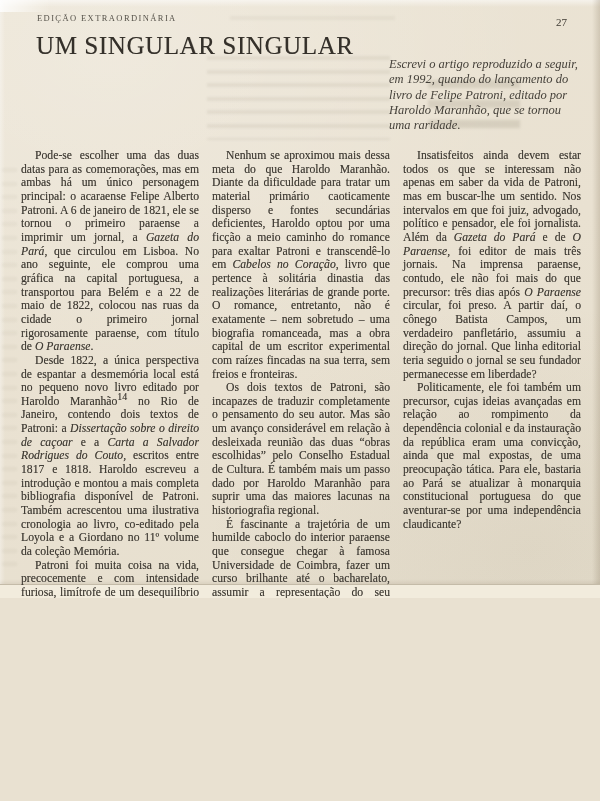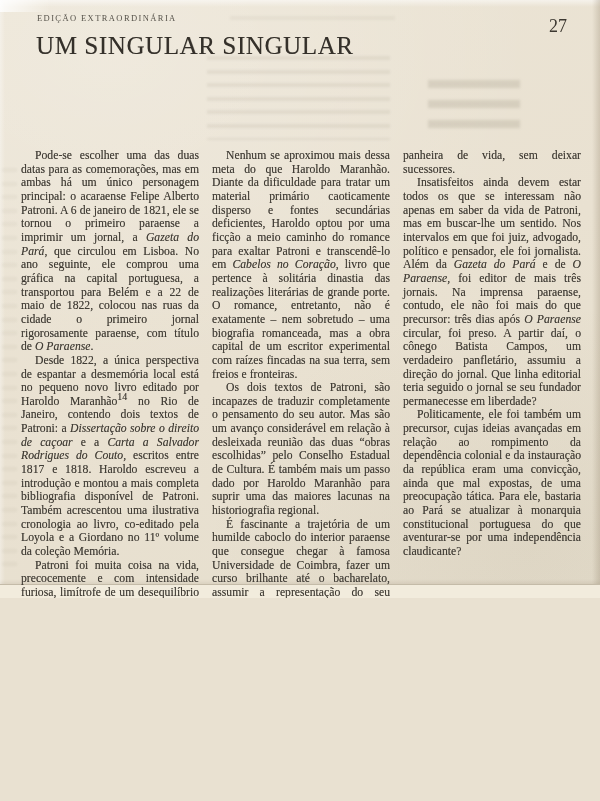--- a/index.html
+++ b/index.html
@@ -21,21 +21,21 @@
                  background:linear-gradient(90deg, rgba(255,255,255,.35), rgba(255,255,255,0)); }
   .edge-right  { position:absolute; right:0; top:0; width:8px; height:100%;
                  background:linear-gradient(270deg, rgba(140,125,100,.28), rgba(140,125,100,0)); }
   .edge-bottom { position:absolute; left:0; bottom:0; width:100%; height:13px;
                  background:#f2ecdd; border-top:1px solid rgba(150,138,115,.5);
                  box-shadow:0 -2px 3px rgba(120,105,80,.12); }
 
   
   .edition { position:absolute; left:37px; top:13px; font-size:8.5px;
              letter-spacing:1.4px; color:#56524a; }
-  .pagenum { position:absolute; right:33px; top:16px; font-size:18px; color:#3c3831; }
+  .pagenum { position:absolute; right:33px; top:16px; font-size:11px; color:#3c3831; }
   .title   { position:absolute; left:36px; top:32px; margin:0; font-weight:400;
              font-size:25px; letter-spacing:.6px; color:#34302a;
              text-shadow:.3px .3px .4px rgba(58,53,44,.45); }
   .intro   { position:absolute; left:389px; top:57px; width:194px;
              font-style:italic; font-size:12.5px; line-height:15.3px; color:#45413a; }
 
   
   .columns { position:absolute; left:21px; top:149px; display:flex; gap:13px; }
   .col     { width:178px; font-size:11.7px; line-height:13.65px; text-align:justify;
              color:#403c35; text-shadow:0 0 .3px rgba(64,60,53,.55); }
@@ -72,32 +72,32 @@
   <div class="ghost" id="g-intro-right"></div>
   <div class="ghost" id="g-left-margin"></div>
   <div class="ghost" id="g-bottom-right"></div>
 
   <div class="edition">EDIÇÃO EXTRAORDINÁRIA</div>
 
   <div class="pagenum">27</div>
 
   <h1 class="title">UM SINGULAR SINGULAR</h1>
 
+  <div class="intro">Escrevi o artigo reproduzido a seguir, em 1992, quando do lançamento do livro de Felipe Patroni, editado por Haroldo Maranhão, que se tornou uma raridade.</div>
 
   <div class="columns">
     <div class="col">
         <p class="indent"><span>Pode-se escolher uma das duas datas para as comemorações, mas em ambas há um único personagem principal: o acaraense Felipe Alberto Patroni. A 6 de janeiro de 1821, ele se tornou o primeiro paraense a imprimir um jornal, a </span><span class="it">Gazeta do Pará</span><span>, que circulou em Lisboa. No ano seguinte, ele comprou uma gráfica na capital portuguesa, a transportou para Belém e a 22 de maio de 1822, colocou nas ruas da cidade o primeiro jornal rigorosamente paraense, com título de </span><span class="it">O Paraense</span><span>.</span></p>
         <p class="indent"><span>Desde 1822, a única perspectiva de espantar a desmemória local está no pequeno novo livro editado por Haroldo Maranhão</span><sup>14</sup><span> no Rio de Janeiro, contendo dois textos de Patroni: a </span><span class="it">Dissertação sobre o direito de caçoar</span><span> e a </span><span class="it">Carta a Salvador Rodrigues do Couto</span><span>, escritos entre 1817 e 1818. Haroldo escreveu a introdução e montou a mais completa bibliografia disponível de Patroni. Também acrescentou uma ilustrativa cronologia ao livro, co-editado pela Loyola e a Giordano no 11º volume da coleção Memória.</span></p>
         <p class="indent"><span>Patroni foi muita coisa na vida, precocemente e com intensidade furiosa, limítrofe de um desequilíbrio que foi avançando em seu cérebro pelo peso dos anos e a não realização das utopias. Esteve na contramão dos seus contemporâneos, rompeu os grilhões das classificações convencionais e foi uma personalidade tão rica e contraditória que até hoje sua vida continua à espera de um biógrafo a sua altura.</span></p>
       </div>
     <div class="col">
         <p class="indent"><span>Nenhum se aproximou mais dessa meta do que Haroldo Maranhão. Diante da dificuldade para tratar um material primário caoticamente disperso e fontes secundárias deficientes, Haroldo optou por uma ficção a meio caminho do romance para exaltar Patroni e transcendê-lo em </span><span class="it">Cabelos no Coração</span><span>, livro que pertence à solitária dinastia das realizações literárias de grande porte. O romance, entretanto, não é exatamente – nem sobretudo – uma biografia romanceada, mas a obra capital de um escritor experimental com raízes fincadas na sua terra, sem freios e fronteiras.</span></p>
         <p class="indent"><span>Os dois textos de Patroni, são incapazes de traduzir completamente o pensamento do seu autor. Mas são um avanço considerável em relação à desleixada reunião das duas “obras escolhidas” pelo Conselho Estadual de Cultura. É também mais um passo dado por Haroldo Maranhão para suprir uma das maiores lacunas na historiografia regional.</span></p>
         <p class="indent"><span>É fascinante a trajetória de um humilde caboclo do interior paraense que consegue chegar à famosa Universidade de Coimbra, fazer um curso brilhante até o bacharelato, assumir a representação do seu Estado junto à corte, sendo políglota, dominando uma vasta série de temas, assumindo uma militância política solitária, até sucumbir à apoplexia, a mesma doença que fulminaria um mês depois sua única com-</span></p>
       </div>
     <div class="col">
-        <p class=""><span>panheira de vida, sem deixar sucessores.</span></p>
         <p class="indent"><span>Insatisfeitos ainda devem estar todos os que se interessam não apenas em saber da vida de Patroni, mas em buscar-lhe um sentido. Nos intervalos em que foi juiz, advogado, político e pensador, ele foi jornalista. Além da </span><span class="it">Gazeta do Pará</span><span> e de </span><span class="it">O Paraense</span><span>, foi editor de mais três jornais. Na imprensa paraense, contudo, ele não foi mais do que precursor: três dias após </span><span class="it">O Paraense</span><span> circular, foi preso. A partir daí, o cônego Batista Campos, um verdadeiro panfletário, assumiu a direção do jornal. Que linha editorial teria seguido o jornal se seu fundador permanecesse em liberdade?</span></p>
         <p class="indent"><span>Politicamente, ele foi também um precursor, cujas ideias avançadas em relação ao rompimento da dependência colonial e da instauração da república eram uma convicção, ainda que mal expostas, de uma preocupação tática. Para ele, bastaria ao Pará se atualizar à monarquia constitucional portuguesa do que aventurar-se por uma independência claudicante?</span></p>
       </div>
   </div>
 
 </div>
 
 </body></html>

